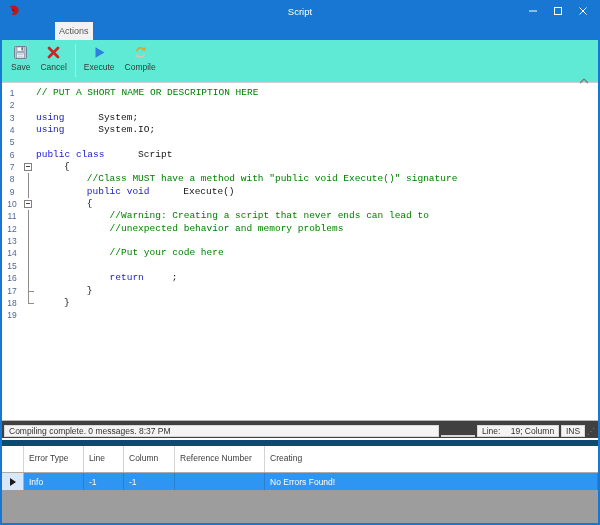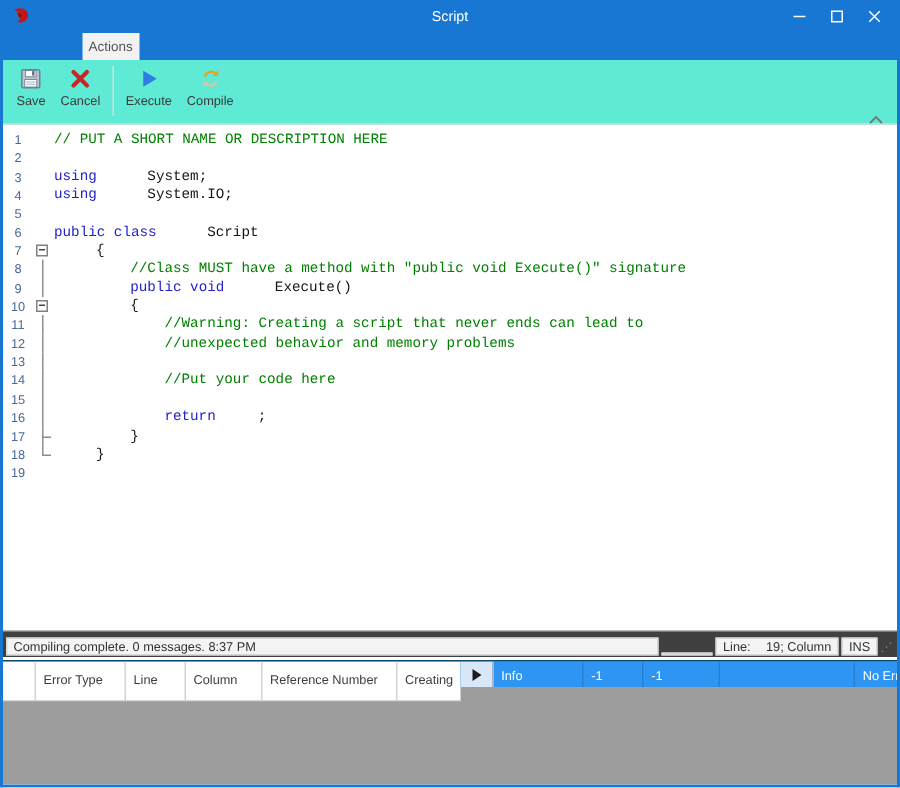--- a/index.html
+++ b/index.html
@@ -48,21 +48,21 @@
     font-size:8.5px;color:#333;padding:1px 2px;box-sizing:border-box;gap:2px;flex:0 0 auto;}
   .sb-cell{border:1px solid #d8d8d8;background:#f4f4f4;display:flex;align-items:center;padding:0 4px;
     white-space:pre;overflow:hidden;box-sizing:border-box;}
   .sb-msg{width:440px;}
   .sb-spacer{width:34px;}
   .sb-line{width:83px;justify-content:space-between;}
   .sb-ins{width:24px;justify-content:center;}
   .sb-grip{margin-left:auto;display:flex;align-items:flex-end;padding:0 1px 1px 0;color:#8a8a8a;font-size:8px;line-height:8px;}
 
   
-  .gridwrap{flex:1;margin-top:2px;border-top:1px solid #0c4a6e;background:#9d9d9d;display:flex;flex-direction:row;overflow:hidden;}
+  .gridwrap{flex:1;margin-top:2px;border-top:6px solid #0c4a6e;background:#9d9d9d;display:flex;flex-direction:column;overflow:hidden;}
   .ghead{height:26px;background:#ffffff;display:flex;border-bottom:1px solid #ababab;font-size:8.5px;color:#3c3c3c;flex:0 0 auto;}
   .gh-cell{border-right:1px solid #d4d4d4;display:flex;align-items:center;padding:0 5px;box-sizing:border-box;line-height:1.15;}
   .rowhdr{width:22px;flex:0 0 auto;padding:0;justify-content:center;}
   .c-errortype{width:60px;flex:0 0 auto;}
   .c-line{width:40px;flex:0 0 auto;}
   .c-column{width:51px;flex:0 0 auto;}
   .c-ref{width:90px;flex:0 0 auto;}
   .c-msg{flex:1;border-right:none;}
   .grow{height:17px;background:#2f95f3;display:flex;color:#ffffff;font-size:8.5px;flex:0 0 auto;}
   .g-cell{border-right:1px solid rgba(0,0,0,0.14);display:flex;align-items:center;padding:0 5px;box-sizing:border-box;}

